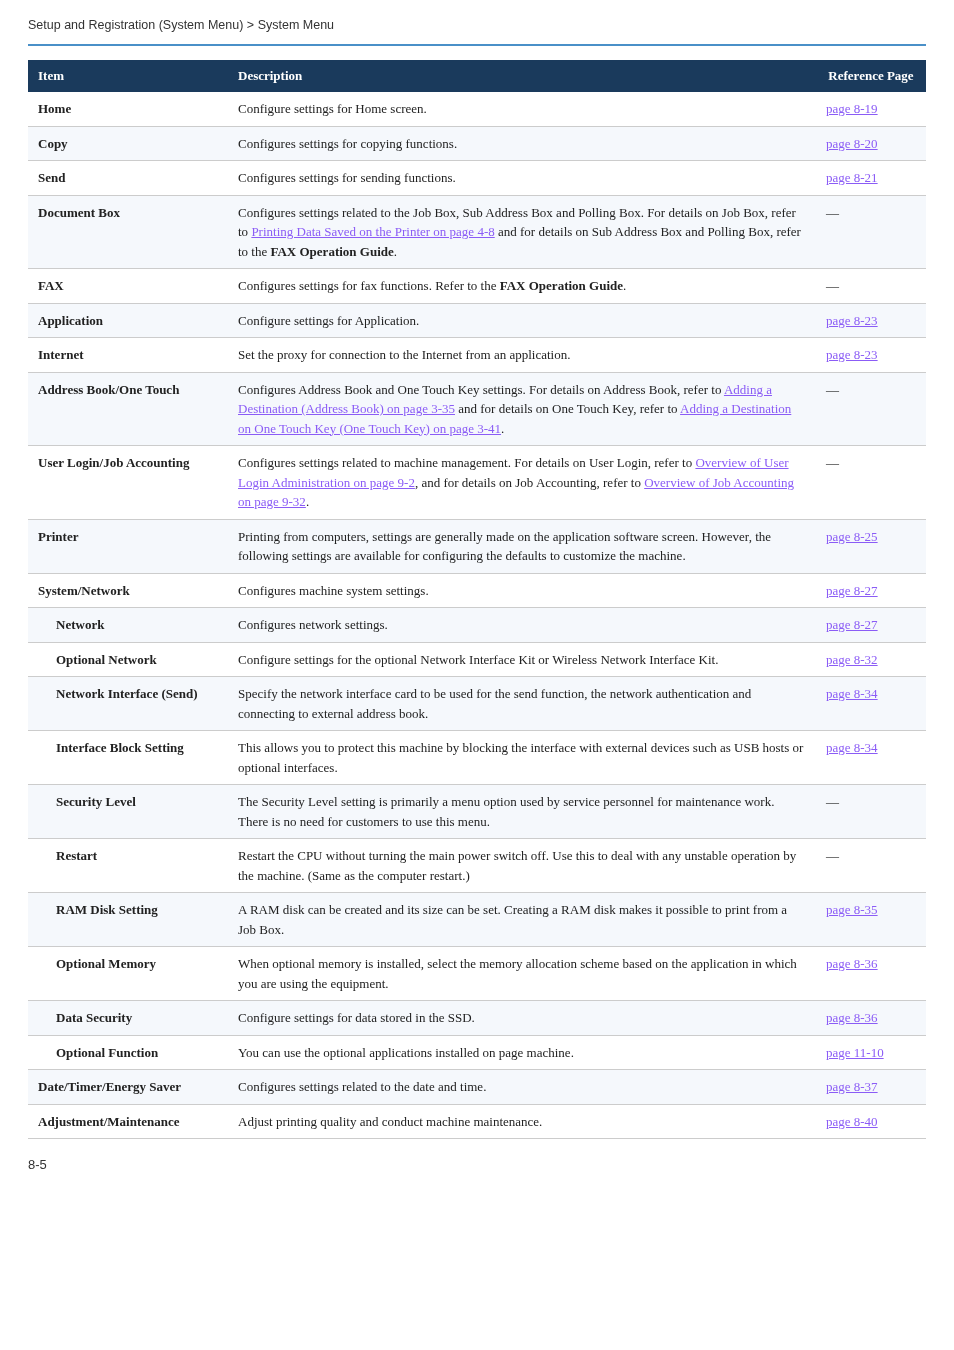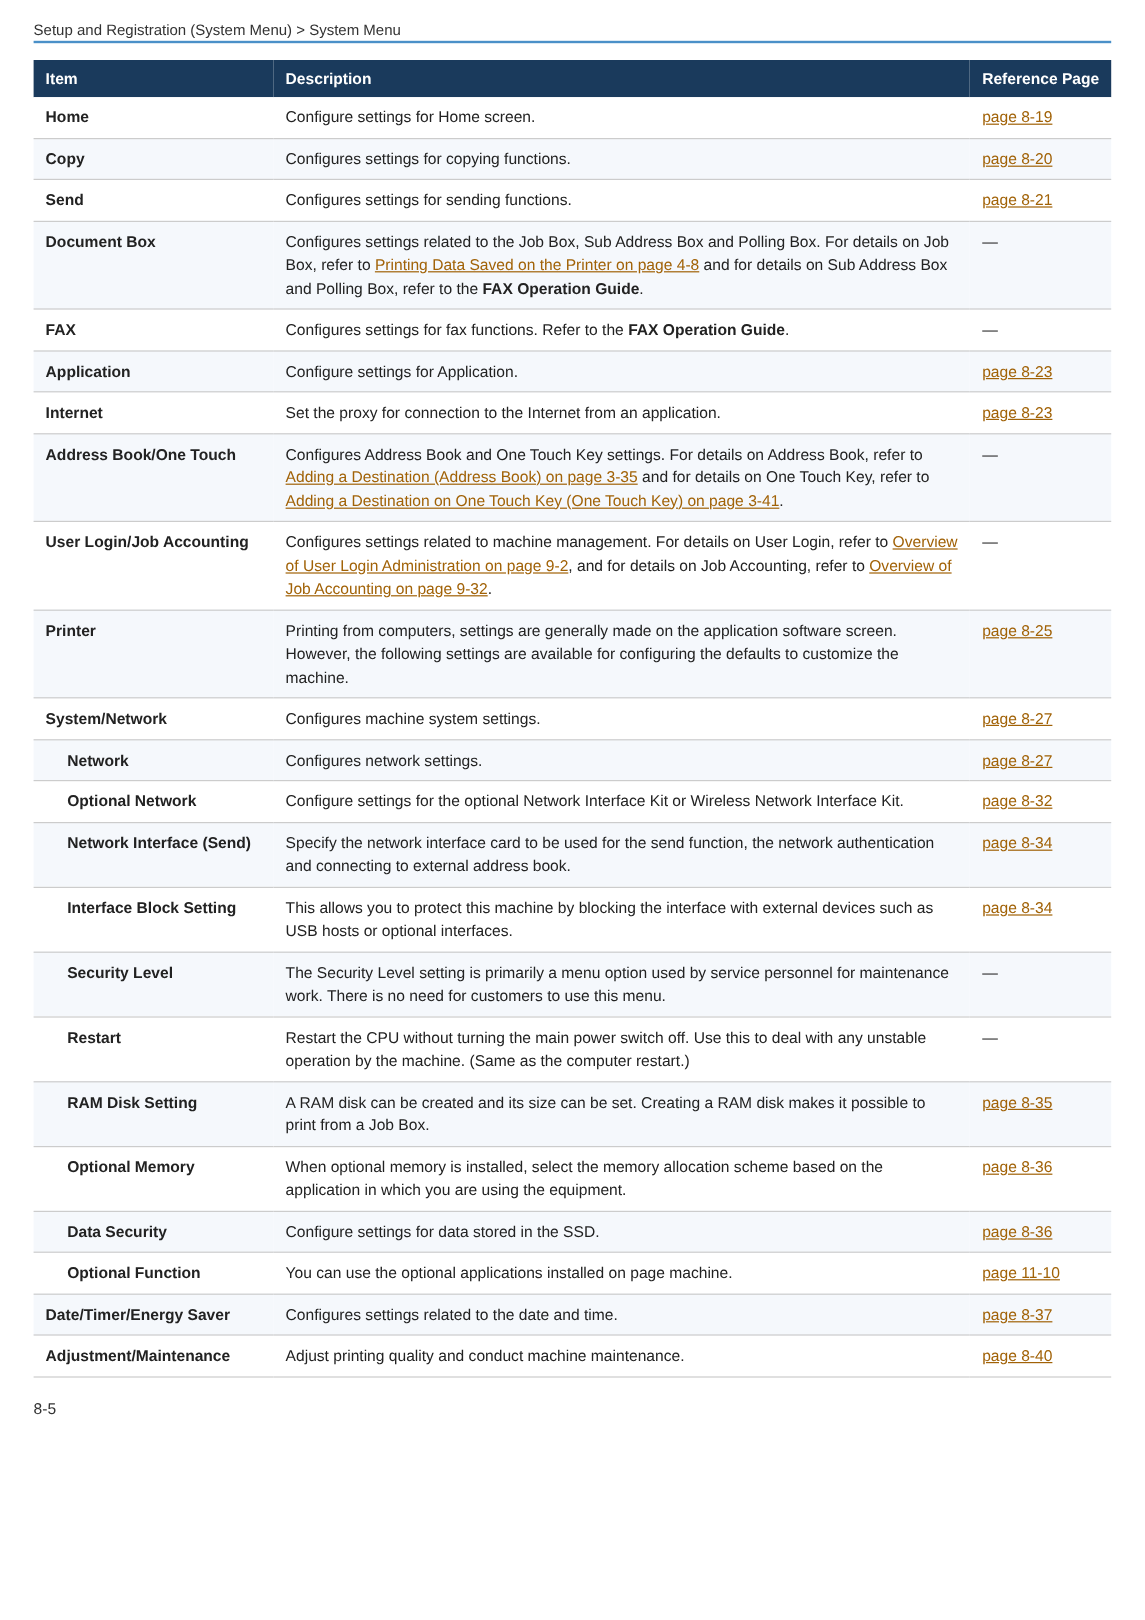--- a/index.html
+++ b/index.html
@@ -11,27 +11,28 @@
       width: 954px;
       min-height: 1350px;
     }
     .page-wrapper {
       padding: 18px 28px 40px 28px;
     }
     .breadcrumb {
       font-size: 12.5px;
       color: #333;
       margin-bottom: 14px;
-      padding-bottom: 2px;
+      padding-bottom: 12px;
       border-bottom: 2px solid #4a90c8;
     }
     table {
       width: 100%;
       border-collapse: collapse;
       margin-bottom: 18px;
+      font-family: Liberation Serif, serif;
     }
     thead tr {
       background: #1a3a5c;
       color: #fff;
     }
     thead th {
       padding: 8px 10px;
       text-align: left;
       font-size: 13px;
       font-weight: bold;
@@ -67,21 +68,21 @@
     }
     td.desc-col {
       width: auto;
     }
     td.ref-col {
       white-space: nowrap;
       width: 110px;
       min-width: 80px;
     }
     a {
-      color: #a16207;
+      color: #8b5cf6;
       text-decoration: underline;
     }
     .page-number {
       text-align: left;
       font-size: 13px;
       color: #333;
       margin-top: 10px;
     }
   </style>
 </head>

